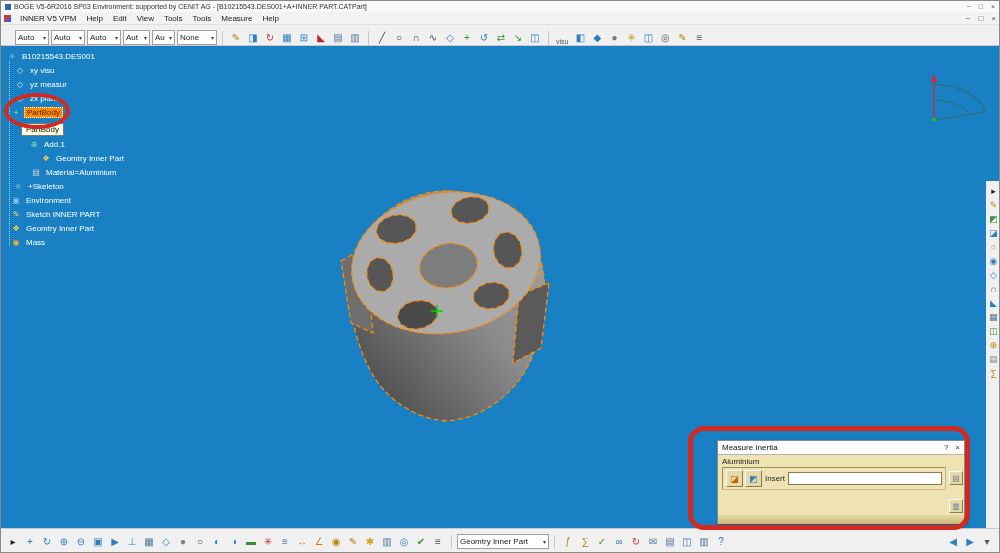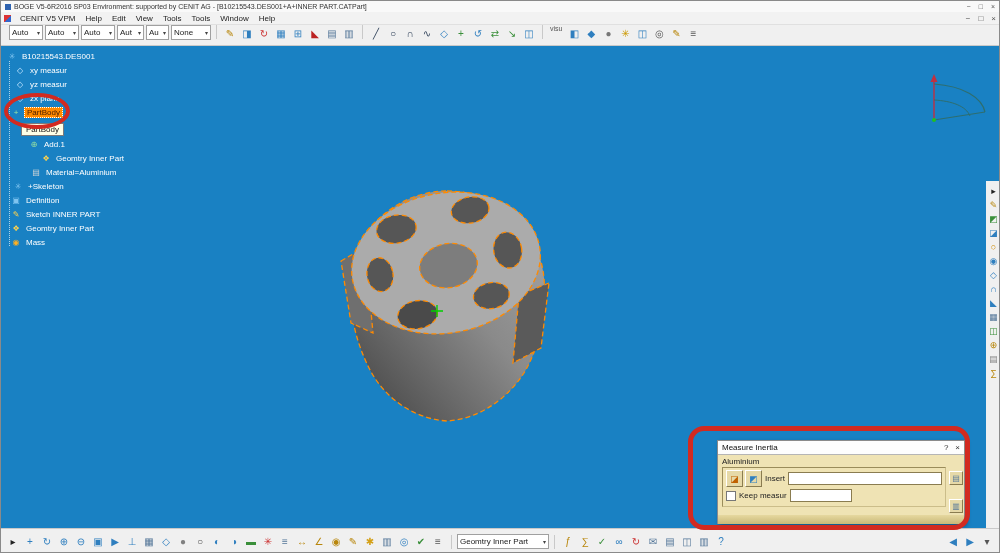--- a/index.html
+++ b/index.html
@@ -12,21 +12,21 @@
   .title-icon{width:6px;height:6px;background:#2e63b0;margin-right:3px;flex:none;}
   .win-controls{margin-left:auto;display:flex;gap:8px;font-size:7px;color:#555;}
   .win-controls span{cursor:default;}
   .menubar{position:absolute;left:0;top:11px;width:100%;height:13px;background:#f2f2f2;
     display:flex;align-items:center;font-size:8px;color:#222;padding:0 3px;box-sizing:border-box;
     border-bottom:1px solid #e0e0e0;}
   .menu-icon{width:7px;height:7px;background:linear-gradient(135deg,#d33 50%,#36c 50%);margin-right:4px;flex:none;}
   .menu-item{padding:0 5px;white-space:nowrap;}
   .menubar .win-controls{font-size:8px;}
   .toolbar{position:absolute;left:0;top:24px;width:100%;height:21px;background:#f0f0f0;
-    border-bottom:1px solid #c9c9c9;display:flex;align-items:flex-start;gap:2px;padding:0 8px;box-sizing:border-box;}
+    border-bottom:1px solid #c9c9c9;display:flex;align-items:flex-end;gap:2px;padding:0 14px;box-sizing:border-box;}
   .combo{height:15px;background:#fff;border:1px solid #a0a0a0;display:flex;align-items:center;
     justify-content:space-between;font-size:8px;color:#222;padding:0 2px;box-sizing:border-box;flex:none;}
   .combo .arrow{font-size:6px;color:#444;margin-left:2px;}
   .icon{width:16px;height:16px;display:inline-flex;align-items:center;justify-content:center;
     font-size:10px;flex:none;cursor:default;}
   .ricon{width:13px;height:13px;display:inline-flex;align-items:center;justify-content:center;
     font-size:9px;flex:none;cursor:default;}
   .sep{width:1px;height:14px;background:#c9c9c9;margin:0 3px;flex:none;}
   .tb-group{display:flex;align-items:center;gap:1px;}
   .visu-label{font-size:7px;color:#555;padding:0 2px;}
@@ -93,27 +93,27 @@
     <span>BOGE V5-6R2016 SP03 Environment: supported by CENIT AG - [B10215543.DES001+A+INNER PART.CATPart]</span>
     <span class="win-controls">
       <span>−</span>
       <span>□</span>
       <span>×</span>
     </span>
   </div>
 
   <div class="menubar">
     <span class="menu-icon"></span>
-    <span class="menu-item">CENIT V5 VPM</span>
+    <span class="menu-item">INNER V5 VPM</span>
     <span class="menu-item">Help</span>
     <span class="menu-item">Edit</span>
     <span class="menu-item">View</span>
     <span class="menu-item">Tools</span>
     <span class="menu-item">Tools</span>
-    <span class="menu-item">Window</span>
+    <span class="menu-item">Measure</span>
     <span class="menu-item">Help</span>
     <span class="win-controls">
       <span>−</span>
       <span>□</span>
       <span>×</span>
     </span>
   </div>
 
   <div class="toolbar">
     <span class="combo" style="width:34px">
@@ -243,21 +243,21 @@
   </div>
 
   <div class="tree-line"></div>
   <div class="tree tree1">
     <div class="tree-row" style="padding-left:2px">
       <span class="tree-glyph" style="color:#7fc4f0">✳</span>
       <span class="tree-label">B10215543.DES001</span>
     </div>
     <div class="tree-row" style="padding-left:10px">
       <span class="tree-glyph" style="color:#bfe4ff">◇</span>
-      <span class="tree-label">xy measur</span>
+      <span class="tree-label">xy visu</span>
     </div>
     <div class="tree-row" style="padding-left:10px">
       <span class="tree-glyph" style="color:#bfe4ff">◇</span>
       <span class="tree-label">yz measur</span>
     </div>
     <div class="tree-row" style="padding-left:10px">
       <span class="tree-glyph" style="color:#bfe4ff">◇</span>
       <span class="tree-label">zx plane</span>
     </div>
     <div class="tree-row" style="padding-left:6px">
@@ -278,21 +278,21 @@
     <div class="tree-row" style="padding-left:26px">
       <span class="tree-glyph" style="color:#d8d8d8">▤</span>
       <span class="tree-label">Material=Aluminium</span>
     </div>
     <div class="tree-row" style="padding-left:8px">
       <span class="tree-glyph" style="color:#7fc4f0">✳</span>
       <span class="tree-label">+Skeleton</span>
     </div>
     <div class="tree-row" style="padding-left:6px">
       <span class="tree-glyph" style="color:#7fc4f0">▣</span>
-      <span class="tree-label">Definition</span>
+      <span class="tree-label">Environment</span>
     </div>
     <div class="tree-row" style="padding-left:6px">
       <span class="tree-glyph" style="color:#ffd24a">✎</span>
       <span class="tree-label">Sketch INNER PART</span>
     </div>
     <div class="tree-row" style="padding-left:6px">
       <span class="tree-glyph" style="color:#ffd24a">❖</span>
       <span class="tree-label">Geomtry Inner Part</span>
     </div>
     <div class="tree-row" style="padding-left:6px">
@@ -312,25 +312,20 @@
     <div class="dialog-body">
       <div class="dlg-section-label">Aluminium</div>
       <div class="group">
         <div class="drow">
           <span style="display:flex;gap:2px">
               <span class="dbtn" style="color: rgb(192, 96, 0);">◪</span>
               <span class="dbtn" style="color: rgb(47, 127, 191);">◩</span>
             </span>
           <span>Insert</span>
           <span class="dinput"></span>
-        </div>
-        <div class="drow">
-          <span class="chk"></span>
-          <span>Keep measur</span>
-          <span class="dinput" style="max-width:60px"></span>
         </div>
       </div>
       <div class="side-btns">
           <span class="dbtn" style="color: rgb(85, 119, 153);">▤</span>
           <span class="dbtn" style="color: rgb(85, 119, 153);">▥</span>
         </div>
       <div class="dialog-foot"></div>
     </div>
   </div>
 

